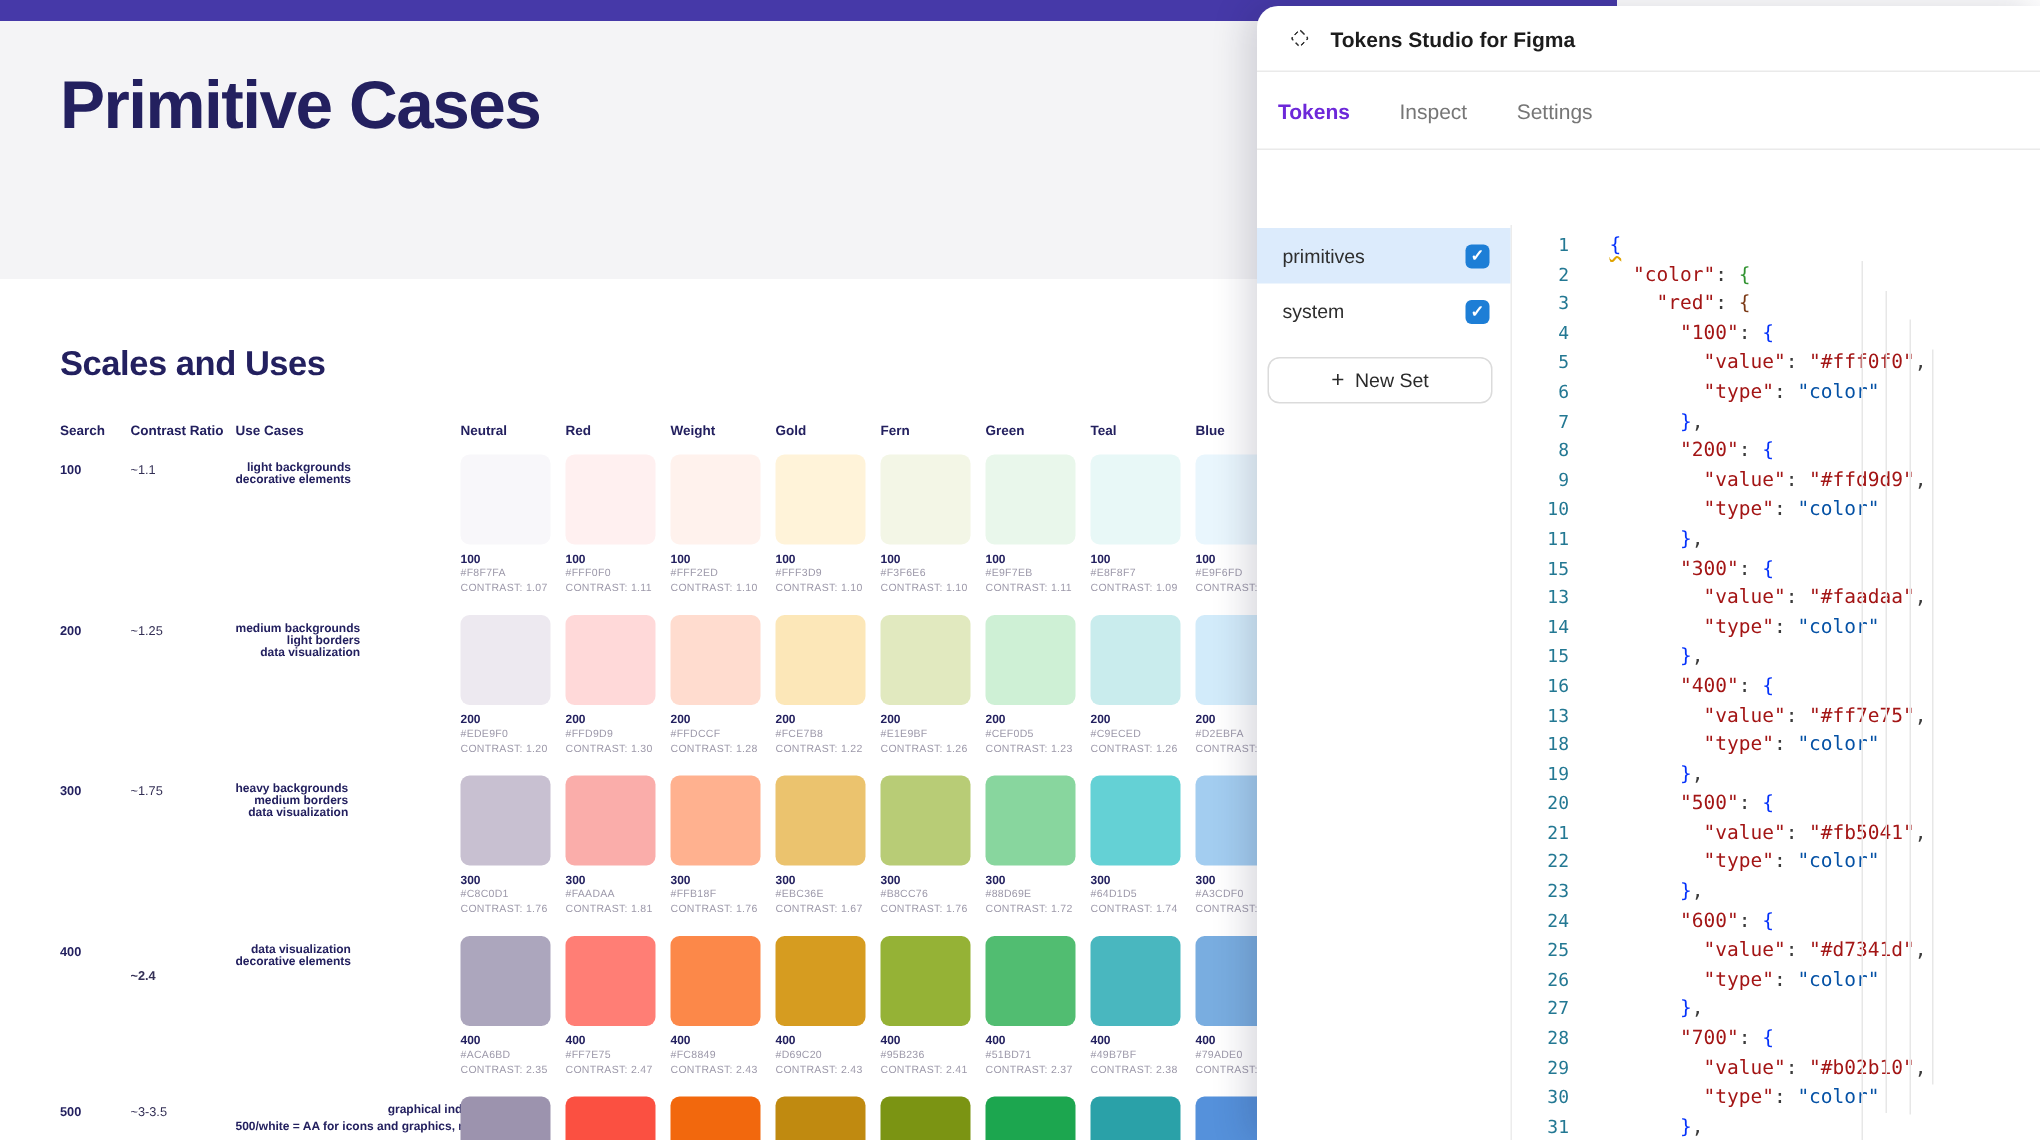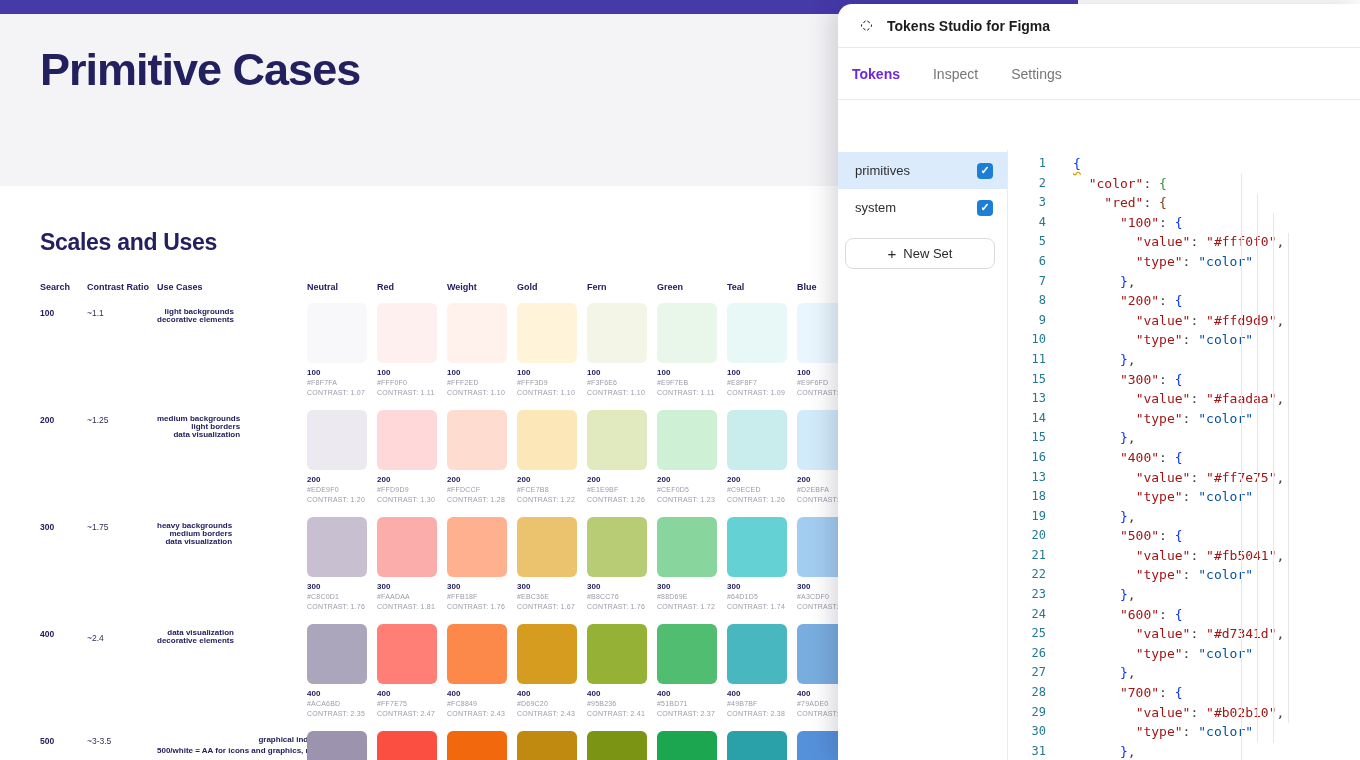--- a/index.html
+++ b/index.html
@@ -306,21 +306,21 @@
         <div class="swatch" style="background: rgb(163, 205, 240);"></div>
         <div class="sw-labels">
           <div class="sw-w">300</div>
           <div class="sw-hex">#A3CDF0</div>
           <div class="sw-con">CONTRAST:</div>
         </div>
       </div>
     </div>
     <div class="scale-row" style="top: 624px;">
       <div class="cell w-num" style="left: 40px; top: 5px;">400</div>
-      <div class="cell w-ratio" style="left: 87px; top: 9px;">~2.4</div>
+      <div class="cell w-ratio" style="left: 87px; top: 21px; font-weight: bold;">~2.4</div>
       <div class="cell w-uses" style="left: 157px; top: 5px;">
         <div>data visualization</div>
         <div>decorative elements</div>
       </div>
       <div class="cell" style="left: 307px; top: 0px;">
         <div class="swatch" style="background: rgb(172, 166, 189);"></div>
         <div class="sw-labels">
           <div class="sw-w">400</div>
           <div class="sw-hex">#ACA6BD</div>
           <div class="sw-con">CONTRAST: 2.35</div>

